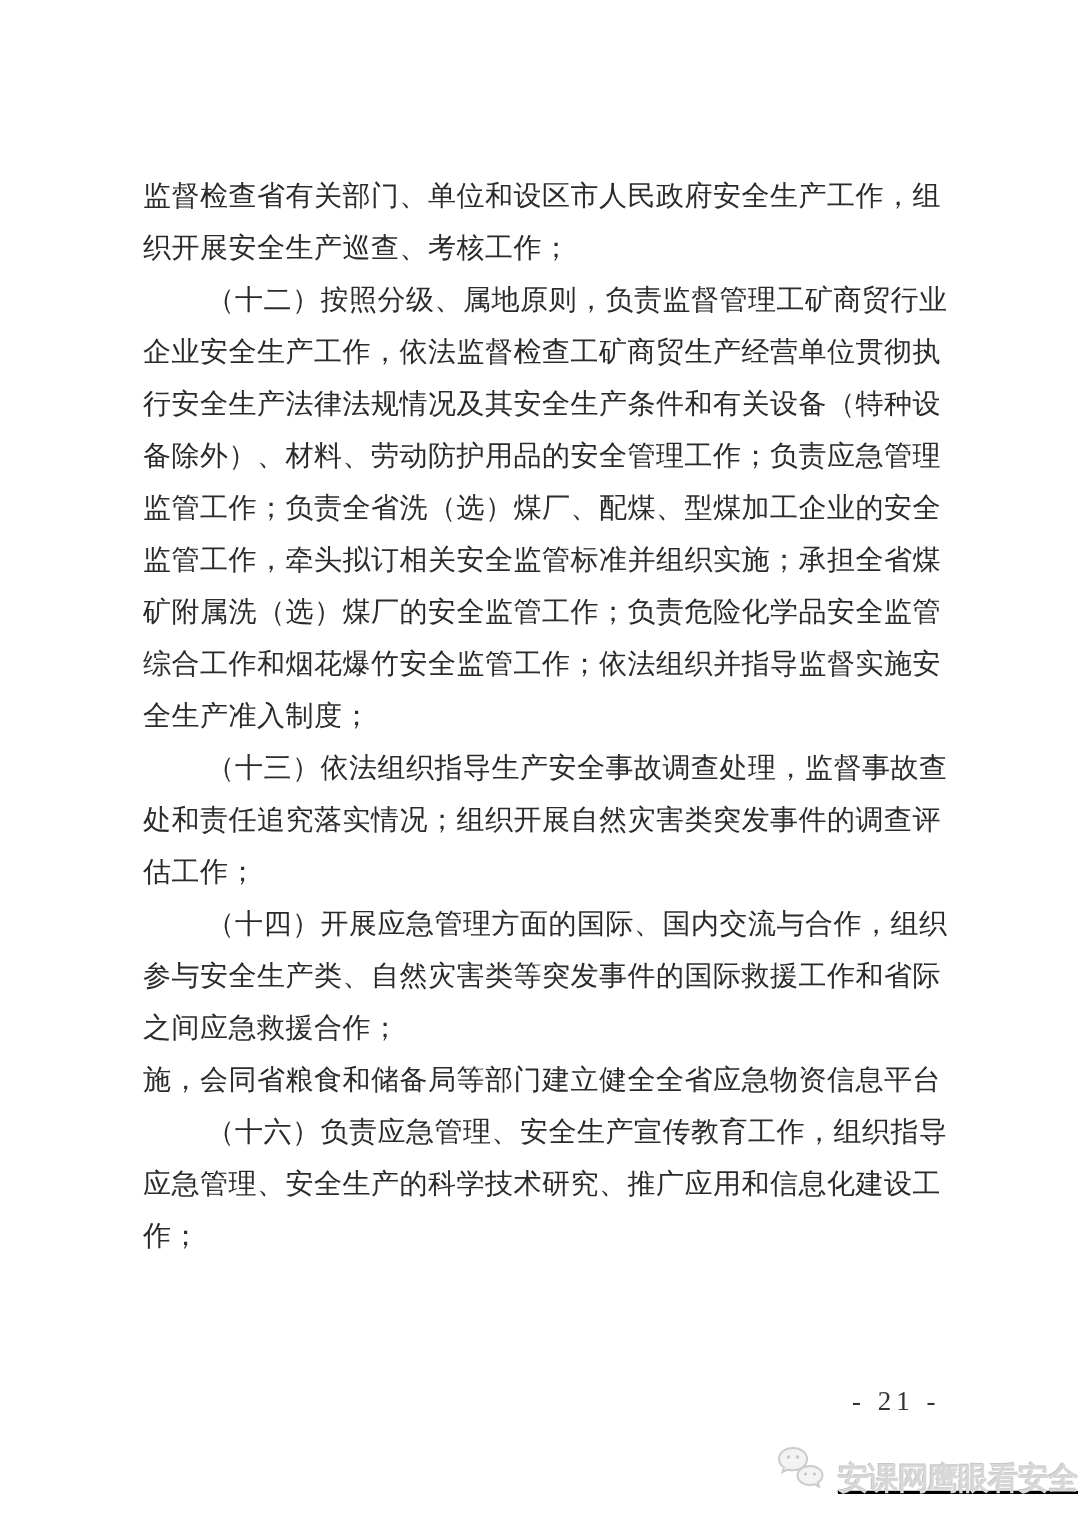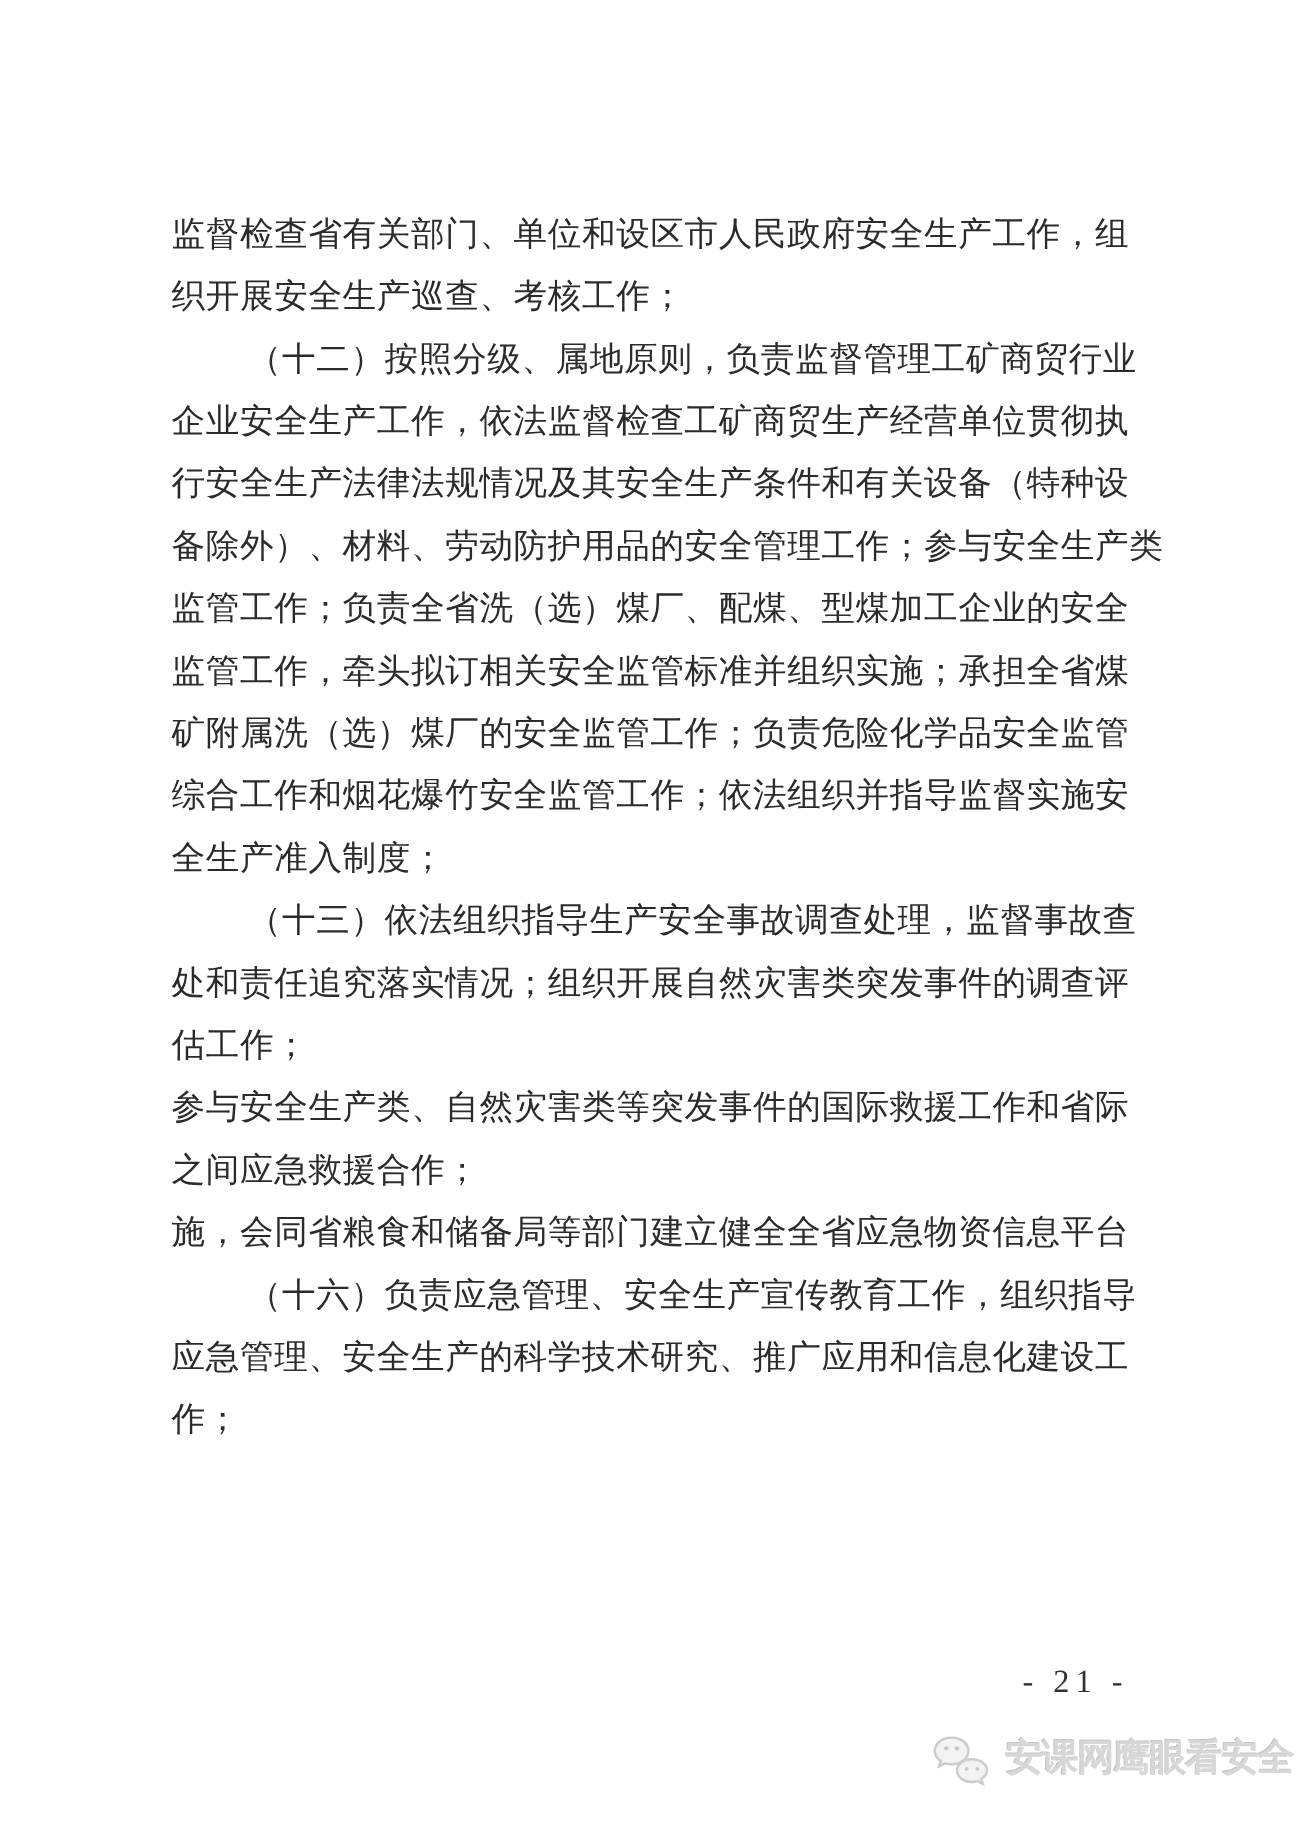--- a/index.html
+++ b/index.html
@@ -42,22 +42,23 @@
     font-size: 27px;
     letter-spacing: 5px;
     color: #333333;
     font-family: "Liberation Serif", "DejaVu Serif", serif;
   }
   .watermark {
     position: absolute;
     left: 772px;
     top: 1444px;
     display: flex;
-    align-items: flex-start;
+    align-items: flex-end;
     gap: 10px;
+    text-decoration: underline;
   }
   .wm-icon {
     width: 56px;
     height: 56px;
     display: inline-block;
   }
   .wm-text {
     font-family: "Liberation Sans", "DejaVu Sans", sans-serif;
     font-weight: bold;
     font-size: 31px;
@@ -71,29 +72,30 @@
 <body>
 
 <div class="page">
 
   <div class="text-block" id="text-block">
       <div class="text-line">监督检查省有关部门、单位和设区市人民政府安全生产工作，组</div>
       <div class="text-line">织开展安全生产巡查、考核工作；</div>
       <div class="text-line indent">（十二）按照分级、属地原则，负责监督管理工矿商贸行业</div>
       <div class="text-line">企业安全生产工作，依法监督检查工矿商贸生产经营单位贯彻执</div>
       <div class="text-line">行安全生产法律法规情况及其安全生产条件和有关设备（特种设</div>
-      <div class="text-line">备除外）、材料、劳动防护用品的安全管理工作；参与安全生产类</div>
+      <div class="text-line">备除外）、材料、劳动防护用品的安全管理工作；负责应急管理</div>
       <div class="text-line">监管工作；负责全省洗（选）煤厂、配煤、型煤加工企业的安全</div>
       <div class="text-line">监管工作，牵头拟订相关安全监管标准并组织实施；承担全省煤</div>
       <div class="text-line">矿附属洗（选）煤厂的安全监管工作；负责危险化学品安全监管</div>
       <div class="text-line">综合工作和烟花爆竹安全监管工作；依法组织并指导监督实施安</div>
       <div class="text-line">全生产准入制度；</div>
       <div class="text-line indent">（十三）依法组织指导生产安全事故调查处理，监督事故查</div>
       <div class="text-line">处和责任追究落实情况；组织开展自然灾害类突发事件的调查评</div>
       <div class="text-line">估工作；</div>
+      <div class="text-line indent">（十四）开展应急管理方面的国际、国内交流与合作，组织</div>
       <div class="text-line">参与安全生产类、自然灾害类等突发事件的国际救援工作和省际</div>
       <div class="text-line">之间应急救援合作；</div>
       <div class="text-line">施，会同省粮食和储备局等部门建立健全全省应急物资信息平台</div>
       <div class="text-line indent">（十六）负责应急管理、安全生产宣传教育工作，组织指导</div>
       <div class="text-line">应急管理、安全生产的科学技术研究、推广应用和信息化建设工</div>
       <div class="text-line">作；</div>
     </div>
 
   <div class="page-number">- 21 -</div>
 

